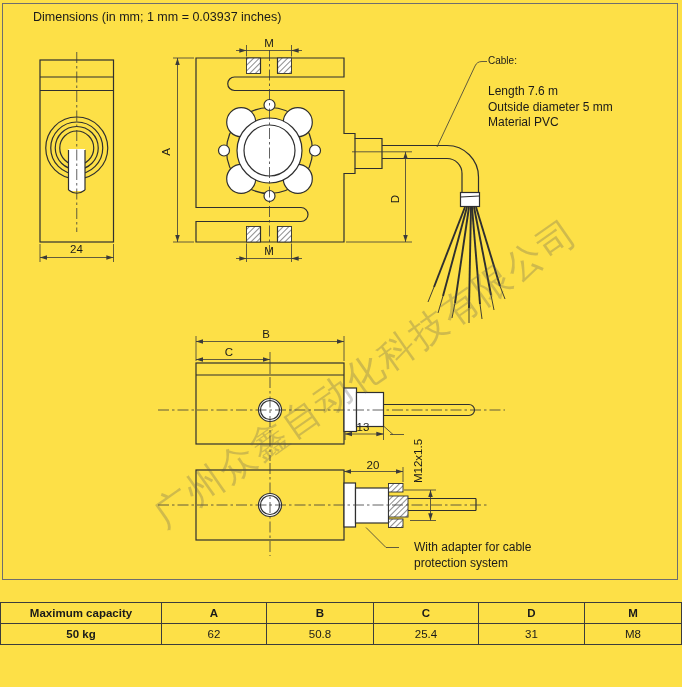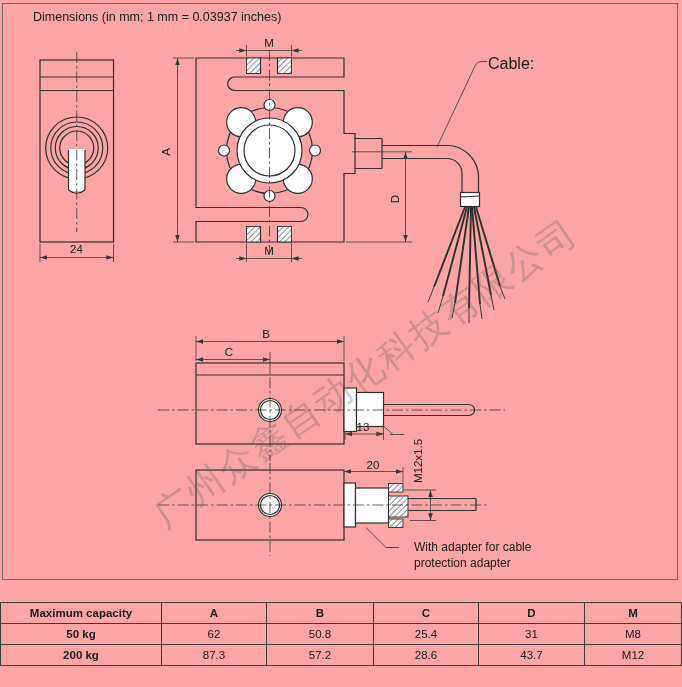--- a/index.html
+++ b/index.html
@@ -1,21 +1,21 @@
 <!DOCTYPE html>
 <html><head>
 <meta charset="utf-8">
 <style>
   html,body{margin:0;padding:0;background:#fff;}
-  .page{position:relative;width:682px;height:687px;background:#fca5a5;overflow:hidden;
+  .page{position:relative;width:682px;height:687px;background:#fde047;overflow:hidden;
         font-family:"Liberation Sans",sans-serif;color:#1a1a1a;}
   .frame{position:absolute;left:2px;top:3px;width:674px;height:575px;border:1px solid #6e6e6e;}
   .title{position:absolute;left:33px;top:10px;font-size:12.5px;}
   .note{position:absolute;font-size:12px;line-height:15.5px;}
-  .cable-head{position:absolute;left:488px;top:55px;font-size:16px;}
+  .cable-head{position:absolute;left:488px;top:55px;font-size:10px;}
   .cable-lines{position:absolute;left:488px;top:84px;font-size:12px;line-height:15.5px;}
   .watermark{position:absolute;left:158px;top:494px;transform:rotate(-35deg);transform-origin:0 50%;
              font-size:37px;letter-spacing:2px;color:rgba(90,90,90,0.28);white-space:nowrap;pointer-events:none;z-index:5;}
   svg{position:absolute;left:0;top:0;z-index:2;}
   .ol{stroke:#2f2f2f;stroke-width:1.2;fill:none;}
   .olf{stroke:#2f2f2f;stroke-width:1.2;fill:#fff;}
   .dim{stroke:#3a3a3a;stroke-width:0.8;fill:none;}
   .cl{stroke:#3a3a3a;stroke-width:0.8;stroke-dasharray:11 3 2.5 3;fill:none;}
   .wire{stroke:#2f2f2f;stroke-width:1.9;fill:none;}
   .wiretip{stroke:#2f2f2f;stroke-width:0.9;fill:none;}
@@ -187,24 +187,29 @@
 
       <line class="dim" x1="404" y1="490" x2="436" y2="490"></line>
       <line class="dim" x1="410" y1="520.5" x2="436" y2="520.5"></line>
       <line class="dim" x1="430.5" y1="490" x2="430.5" y2="520.5" marker-start="url(#ar)" marker-end="url(#ar)"></line>
       <text class="dl" transform="rotate(-90 421.5 461)" x="421.5" y="461" text-anchor="middle">M12x1.5</text>
       <path class="dim" d="M366,527.5 L386,547.5 H399"></path>
     </g>
   </svg>
 
   <div class="cable-head">Cable:</div>
+  <div class="cable-lines">
+    <div>Length 7.6 m</div>
+    <div>Outside diameter 5 mm</div>
+    <div>Material PVC</div>
+  </div>
 
   <div class="note" style="left:414px;top:540px;">
     <div>With adapter for cable</div>
-    <div>protection adapter</div>
+    <div>protection system</div>
   </div>
 
   <div class="watermark">广州众鑫自动化科技有限公司</div>
 
   <table class="spec-table">
     <colgroup>
       <col style="width:161px">
         <col style="width:105px">
         <col style="width:107px">
       <col style="width:105px">
@@ -221,23 +226,15 @@
       <th>M</th>
     </tr>
     <tr>
       <td class="rowhead">50 kg</td>
       <td>62</td>
       <td>50.8</td>
       <td>25.4</td>
       <td>31</td>
       <td>M8</td>
     </tr>
-    <tr>
-      <td class="rowhead">200 kg</td>
-      <td>87.3</td>
-      <td>57.2</td>
-      <td>28.6</td>
-      <td>43.7</td>
-      <td>M12</td>
-    </tr>
   </tbody>
     </table>
 </div>
 
 </body></html>

